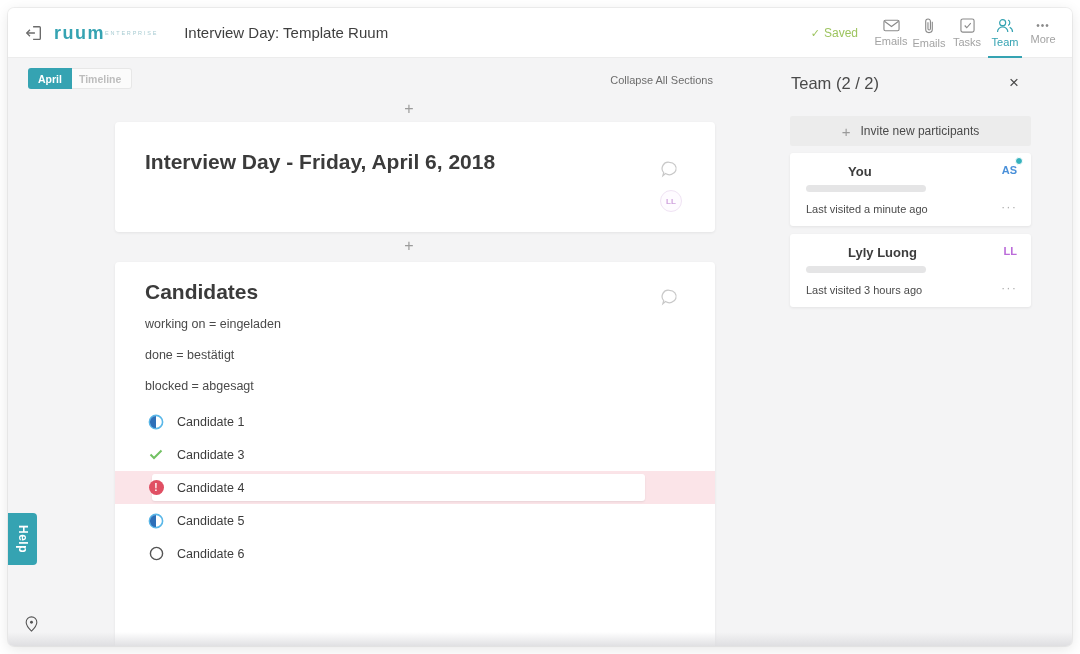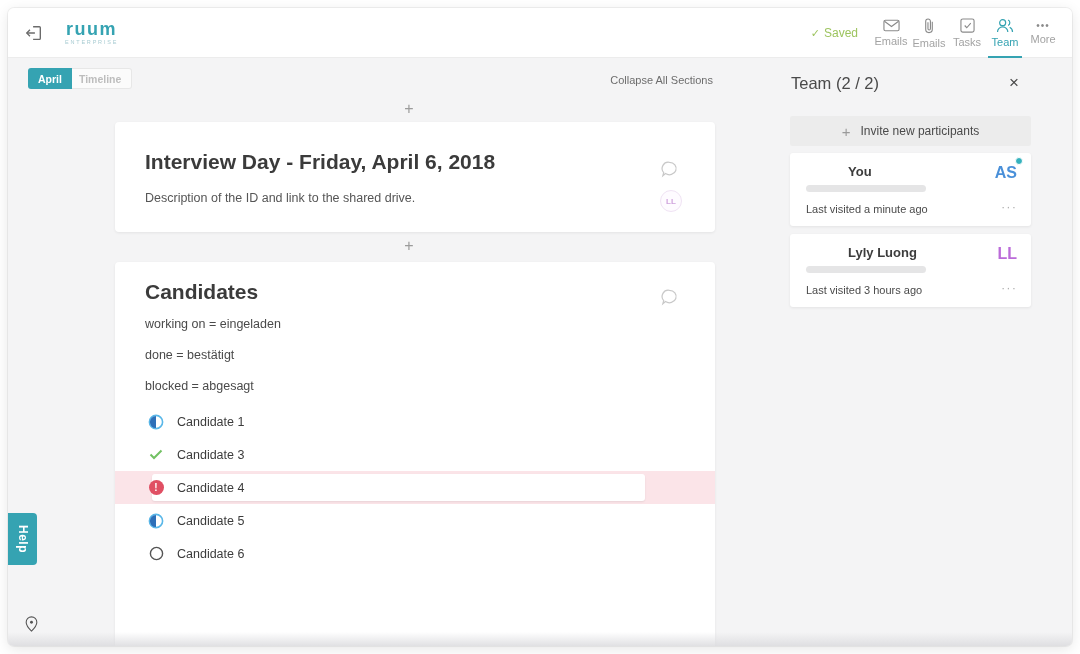--- a/index.html
+++ b/index.html
@@ -10,21 +10,21 @@
     background:#f4f4f5; border-radius:6px; overflow:hidden;
     box-shadow:0 0 0 1px rgba(0,0,0,0.05), 0 3px 14px rgba(0,0,0,0.10);
   }
 
   
   .topbar {
     position:absolute; left:0; top:0; right:0; height:50px;
     background:#fff; border-bottom:1px solid #ececec; display:flex; align-items:center;
   }
   .back-btn { margin-left:16px; width:20px; height:20px; display:flex; align-items:center; justify-content:center; cursor:pointer; }
-  .logo-wrap { margin-left:21px; display:flex; flex-direction:column; align-items:center; line-height:1; }
+  .logo-wrap { margin-left:10px; display:flex; flex-direction:row; align-items:center; line-height:1; }
   .logo { color:#35a3b2; font-size:18px; font-weight:700; letter-spacing:1.5px; }
   .logo-sub { color:#a8ccd2; font-size:5.5px; letter-spacing:1.8px; text-transform:uppercase; margin-top:2px; }
   .doc-title { margin-left:26px; font-size:15px; color:#3f3f3f; }
   .topbar-right { position:absolute; right:10px; top:0; height:50px; display:flex; align-items:center; }
   .saved { color:#9dc45f; font-size:12px; margin-right:14px; display:flex; align-items:center; gap:4px; }
   .saved .chk { font-size:11px; }
   .nav-item { position:relative; width:38px; height:50px; display:flex; flex-direction:column; align-items:center; justify-content:center; gap:3px; cursor:pointer; }
   .nav-item .nav-label { font-size:11px; color:#a3a3a3; }
   .nav-item svg { stroke:#8a8a8a; }
   .nav-item.active svg { stroke:#35a3b2; }
@@ -83,21 +83,21 @@
   .panel-title { position:absolute; left:14px; top:16px; font-size:16.5px; color:#4a4a4a; }
   .panel-close { position:absolute; right:20px; top:18px; font-size:17px; color:#4a4a4a; cursor:pointer; line-height:14px; }
   .invite-btn { position:absolute; left:13px; top:58px; width:241px; height:30px; background:#ececec;
     border:none; border-radius:2px; font-size:12px; color:#4a4a4a; cursor:pointer;
     display:flex; align-items:center; justify-content:center; gap:10px; font-family:inherit; }
   .invite-plus { color:#9a9a9a; font-size:15px; font-weight:400; }
   .member-cards { position:absolute; left:13px; top:95px; width:241px; }
   .member-card { position:relative; width:241px; height:73px; background:#fff; border-radius:3px;
     box-shadow:0 1px 3px rgba(0,0,0,0.07); margin-bottom:8px; }
   .member-name { position:absolute; left:16px; top:11px; font-size:13px; font-weight:700; color:#3c3c3c;margin-left:42px; }
-  .member-initials { position:absolute; right:14px; top:11px; font-size:16px; font-weight:700; }
+  .member-initials { position:absolute; right:14px; top:11px; font-size:11px; font-weight:700; }
   .online-dot { position:absolute; right:8px; top:4px; width:8px; height:8px; border-radius:50%;
     background:#35b2bd; border:1.5px solid #fff; display:none; }
   .member-card.online .online-dot { display:block; }
   .member-bar { position:absolute; left:16px; top:32px; width:120px; height:7px; background:#e5e5e6; border-radius:3.5px; }
   .member-visited { position:absolute; left:16px; top:50px; font-size:11px; color:#4a4a4a; }
   .member-more { position:absolute; right:14px; top:46px; color:#b0b0b0; font-size:13px; letter-spacing:1px; cursor:pointer; }
 
   
   .help-tab { position:absolute; left:0; top:505px; width:29px; height:52px; background:#35a3b2;
     border-radius:0 4px 4px 0; color:#fff; font-size:12px; font-weight:700;
@@ -117,20 +117,21 @@
       <svg width="18" height="18" viewBox="0 0 20 20" fill="none" stroke="#6b6b6b" stroke-width="1.5">
         <path d="M9 3 H16 a1 1 0 0 1 1 1 V16 a1 1 0 0 1-1 1 H9"></path>
         <path d="M11 10 H2"></path>
           <path d="M5.5 6.5 L2 10 L5.5 13.5"></path>
       </svg>
     </div>
     <div class="logo-wrap">
       <div class="logo">ruum</div>
       <div class="logo-sub">enterprise</div>
     </div>
+    <div class="doc-title">Interview Day: Template Ruum</div>
 
     <div class="topbar-right">
       <div class="saved">
         <span class="chk">✓</span>
         <span>Saved</span>
       </div>
 
       <div class="nav-item">
         <svg width="17" height="13" viewBox="0 0 18 13" fill="none" stroke-width="1.2">
           <rect x="1" y="1" width="16" height="11" rx="1.5"></rect>
@@ -170,21 +171,20 @@
   <div class="view-toggle">
     <div class="toggle-btn active">April</div>
     <div class="toggle-btn inactive">Timeline</div>
   </div>
   <div class="collapse-link">Collapse All Sections</div>
 
   <div class="plus-btn plus-1">+</div>
 
   <div class="card card-1">
     <div class="card-title">Interview Day - Friday, April 6, 2018</div>
-    <div class="card-desc">Description of the ID and link to the shared drive.</div>
     <div class="comment-icon">
       <svg width="19" height="19" viewBox="0 0 20 20" fill="none" stroke="#c9c9c9" stroke-width="1.3">
         <path d="M10 2.5 a7 6.5 0 1 1-4.2 11.7 L3 16.5 l0.9-3.3 A6.5 6.5 0 0 1 10 2.5 z"></path>
       </svg>
     </div>
     <div class="presence-avatar">LL</div>
   </div>
 
   <div class="plus-btn plus-2">+</div>
 

